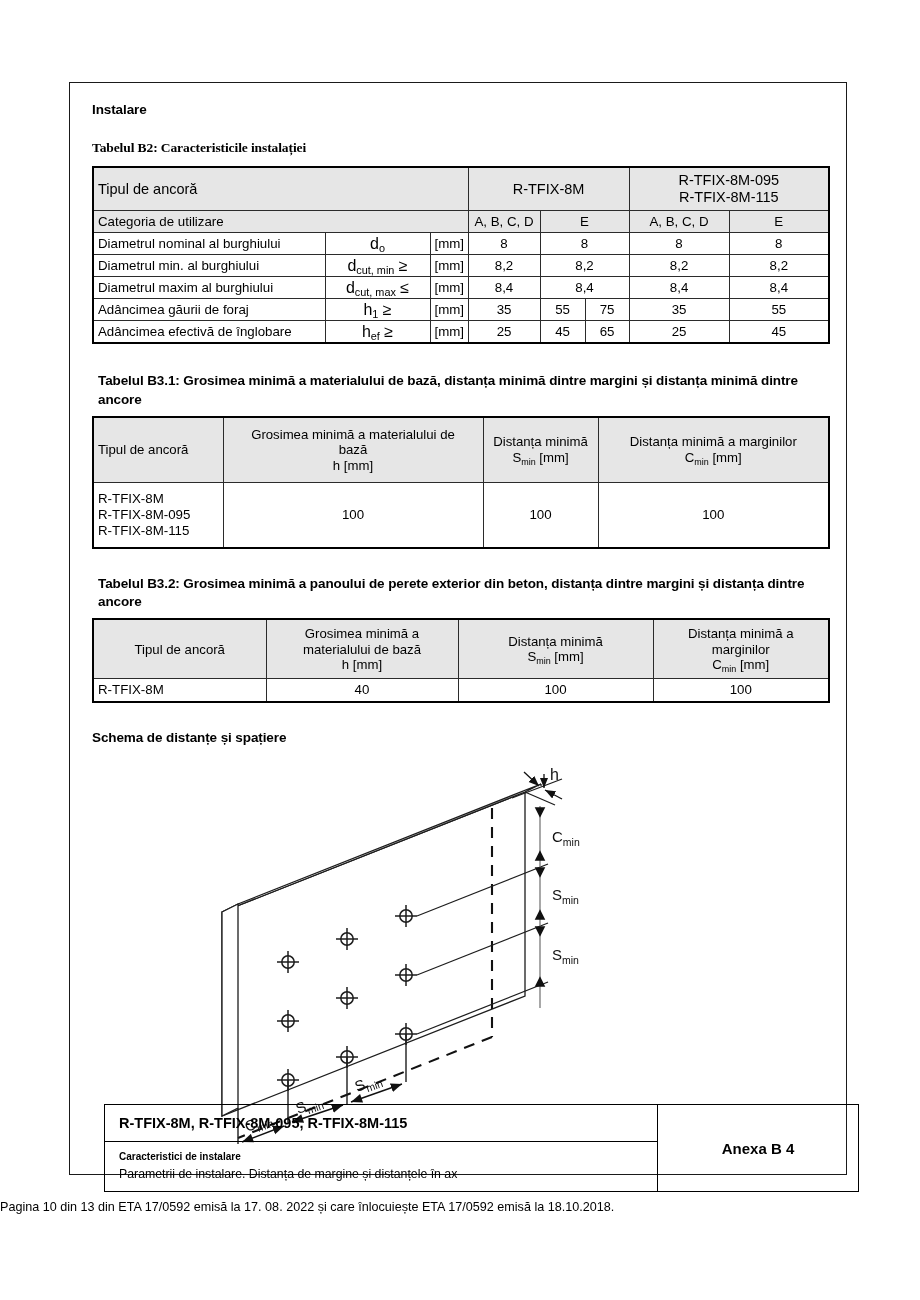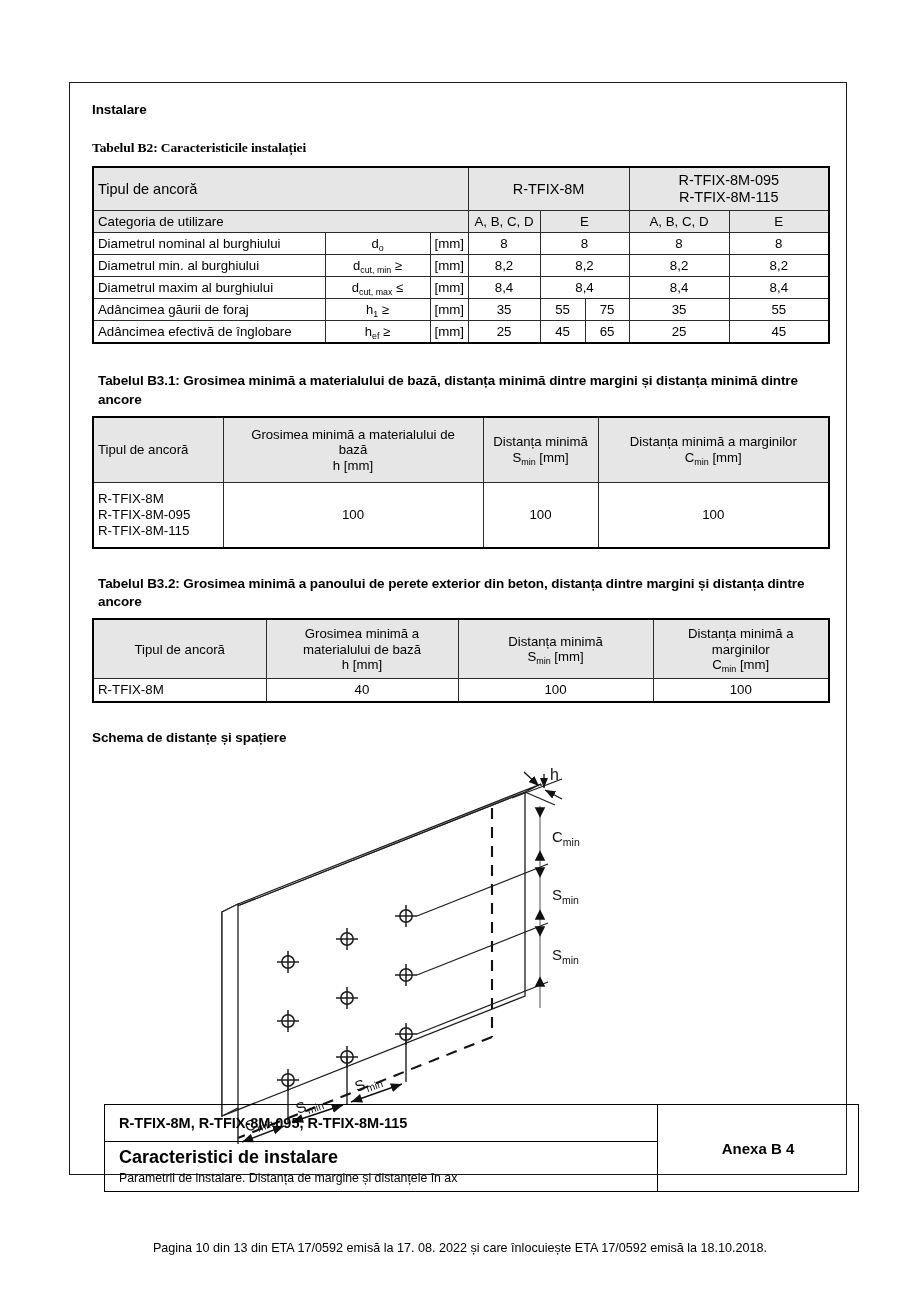--- a/index.html
+++ b/index.html
@@ -72,21 +72,21 @@
     top: 0.30em;
   }
 
   
   #tbl-b2 { margin-bottom: 28px; }
   #tbl-b2 td { height: 19px; }
   #tbl-b2 .hdr-anchor {
     height: 40px;
     font-size: 14.5px;
   }
-  #tbl-b2 .sym { font-size: 13px; }
+  #tbl-b2 .sym { font-size: 16px; }
 
   
   #tbl-b31 { margin-bottom: 26px; }
   #tbl-b31 .hd { height: 62px; font-size: 13.2px; }
   #tbl-b31 .bodyrow { height: 62px; }
 
   
   #tbl-b32 { margin-bottom: 0; }
   #tbl-b32 .hd { height: 56px; font-size: 13.2px; }
   #tbl-b32 .bodyrow { height: 20px; }
@@ -122,36 +122,35 @@
     padding-left: 14px;
     font-weight: bold;
     font-size: 14.5px;
   }
   .f-sub {
     height: 44px;
     padding: 2px 14px 3px 14px;
     font-size: 12.3px;
     line-height: 1.45;
   }
-  .f-sub b { font-size: 18px; margin-top: 40px; }
+  .f-sub b { font-size: 10px; margin-top: 40px; }
   .f-annex {
     text-align: center;
     font-weight: bold;
     font-size: 15px;
   }
 
   
   #page-note {
     position: absolute;
     left: 0;
     top: 1200px;
     width: 920px;
-    text-align: center;
+    text-align: left;
     font-size: 12.6px;
-    margin-top: 41px;
   }
 </style>
 </head>
 <body>
 
 <div id="page-frame">
   <div class="inner">
 
     <div class="h-bold sec-title">Instalare</div>
 

